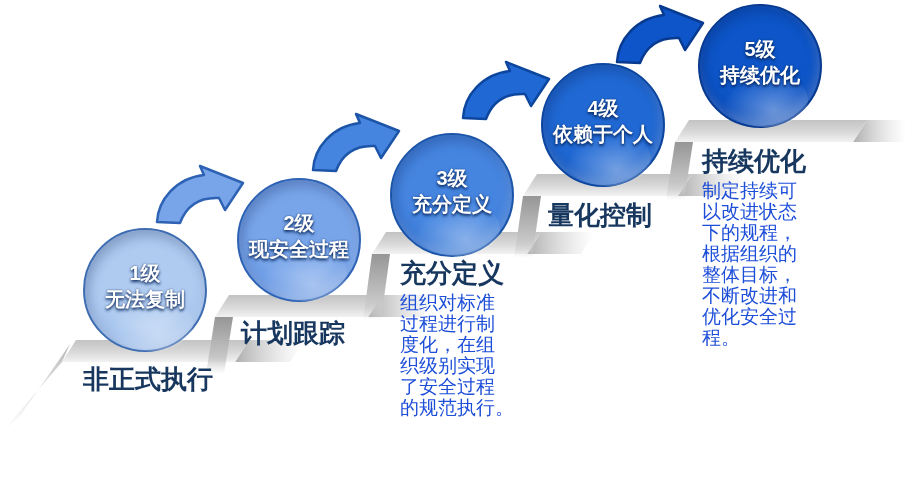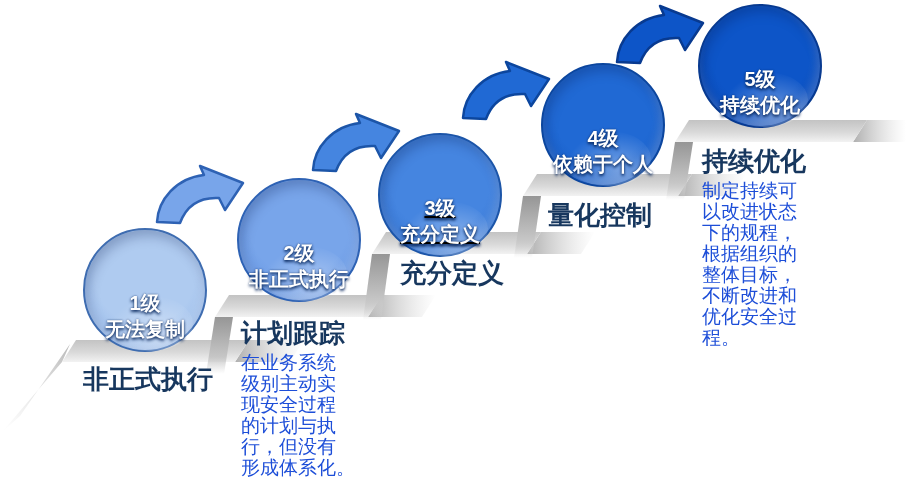--- a/index.html
+++ b/index.html
@@ -5,21 +5,21 @@
   html,body{margin:0;padding:0;background:#fff;}
   .canvas{
     position:relative;width:906px;height:499px;overflow:hidden;background:#fff;
     font-family:"Liberation Sans","DejaVu Sans",sans-serif;
   }
   .stairs{position:absolute;left:0;top:0;z-index:1;}
   .arrow{position:absolute;z-index:2;overflow:visible;}
   .circle{
     position:absolute;z-index:3;width:124px;height:124px;border-radius:50%;
     box-sizing:border-box;border:2px solid #2a5aa8;
-    display:flex;align-items:flex-end;justify-content:center;
+    display:flex;align-items:center;justify-content:center;
     box-shadow:inset -3px -6px 10px rgba(255,255,255,.18), inset 3px 6px 12px rgba(0,20,70,.25);
   }
   .gloss{
     position:absolute;left:18%;top:55%;width:72%;height:46%;border-radius:50%;
     background:radial-gradient(ellipse at 60% 70%, rgba(255,255,255,.38), rgba(255,255,255,0) 70%);
     pointer-events:none;
   }
   .clabel{
     position:relative;white-space:pre-line;text-align:center;color:#fff;
     font-size:20px;font-weight:700;line-height:26px;padding-bottom:8px;
@@ -98,52 +98,52 @@
   </svg>
 
   <div class="circle" style="left: 83px; top: 228px; background: radial-gradient(circle at 50% 38%, rgb(175, 203, 240) 52%, rgb(140, 177, 230) 96%); border-color: rgb(62, 108, 176);">
     <div class="gloss"></div>
     <div class="clabel">1级
 无法复制</div>
   </div>
   <div class="circle" style="left: 237px; top: 178px; background: radial-gradient(circle at 50% 38%, rgb(120, 165, 234) 52%, rgb(90, 140, 220) 96%); border-color: rgb(46, 98, 180);">
     <div class="gloss"></div>
     <div class="clabel">2级
-非正式执行</div>
+现安全过程</div>
   </div>
-  <div class="circle" style="left: 378px; top: 133px; background: radial-gradient(circle at 50% 38%, rgb(69, 133, 224) 52%, rgb(46, 110, 204) 96%); border-color: rgb(28, 85, 168); text-decoration: underline;">
+  <div class="circle" style="left: 390px; top: 133px; background: radial-gradient(circle at 50% 38%, rgb(69, 133, 224) 52%, rgb(46, 110, 204) 96%); border-color: rgb(28, 85, 168);">
     <div class="gloss"></div>
     <div class="clabel">3级
 充分定义</div>
   </div>
   <div class="circle" style="left: 541px; top: 63px; background: radial-gradient(circle at 50% 38%, rgb(32, 105, 212) 52%, rgb(19, 85, 188) 96%); border-color: rgb(12, 70, 158);">
     <div class="gloss"></div>
     <div class="clabel">4级
 依赖于个人</div>
   </div>
   <div class="circle" style="left: 698px; top: 4px; background: radial-gradient(circle at 50% 38%, rgb(13, 85, 200) 52%, rgb(10, 68, 172) 96%); border-color: rgb(8, 58, 144);">
     <div class="gloss"></div>
     <div class="clabel">5级
 持续优化</div>
   </div>
 
   <div class="col col1" style="left:60px;top:364px;width:176px">
     <div class="ctitle">非正式执行</div>
   </div>
   <div class="col col2" style="left:241px;top:318px;width:122px">
     <div class="ctitle">计划跟踪</div>
-    <div class="cbody">在业务系统
-级别主动实
-现安全过程
-的计划与执
-行，但没有
-形成体系化。</div>
   </div>
   <div class="col col3" style="left:400px;top:258px;width:122px">
     <div class="ctitle">充分定义</div>
+    <div class="cbody">组织对标准
+过程进行制
+度化，在组
+织级别实现
+了安全过程
+的规范执行。</div>
   </div>
   <div class="col col4" style="left:548px;top:200px;width:122px">
     <div class="ctitle">量化控制</div>
   </div>
   <div class="col col5" style="left:702px;top:146px;width:120px">
     <div class="ctitle">持续优化</div>
     <div class="cbody">制定持续可
 以改进状态
 下的规程，
 根据组织的

